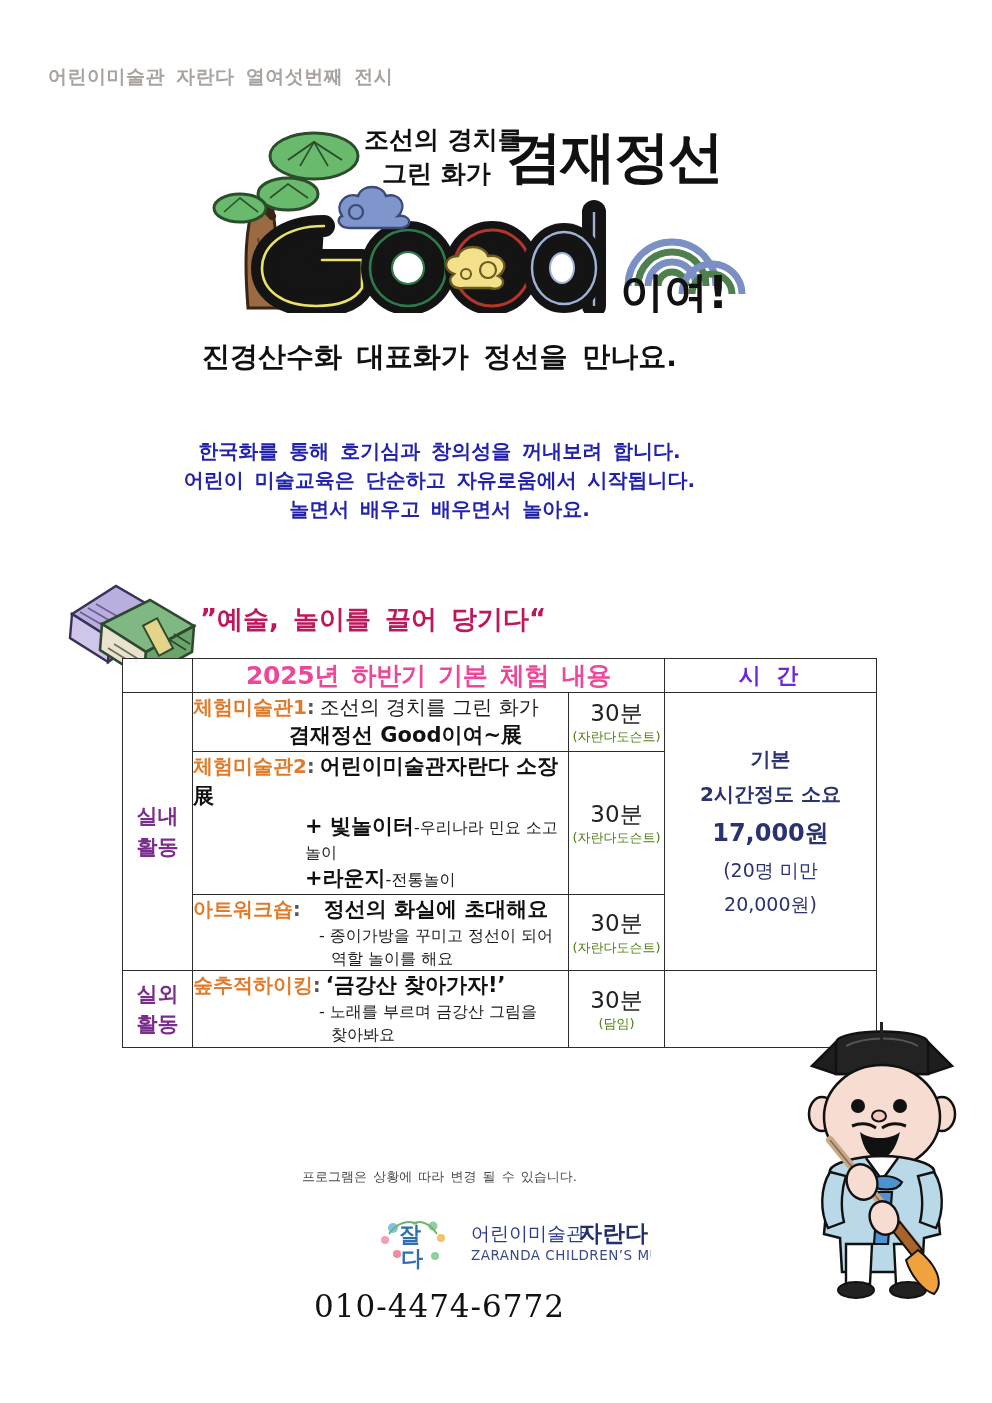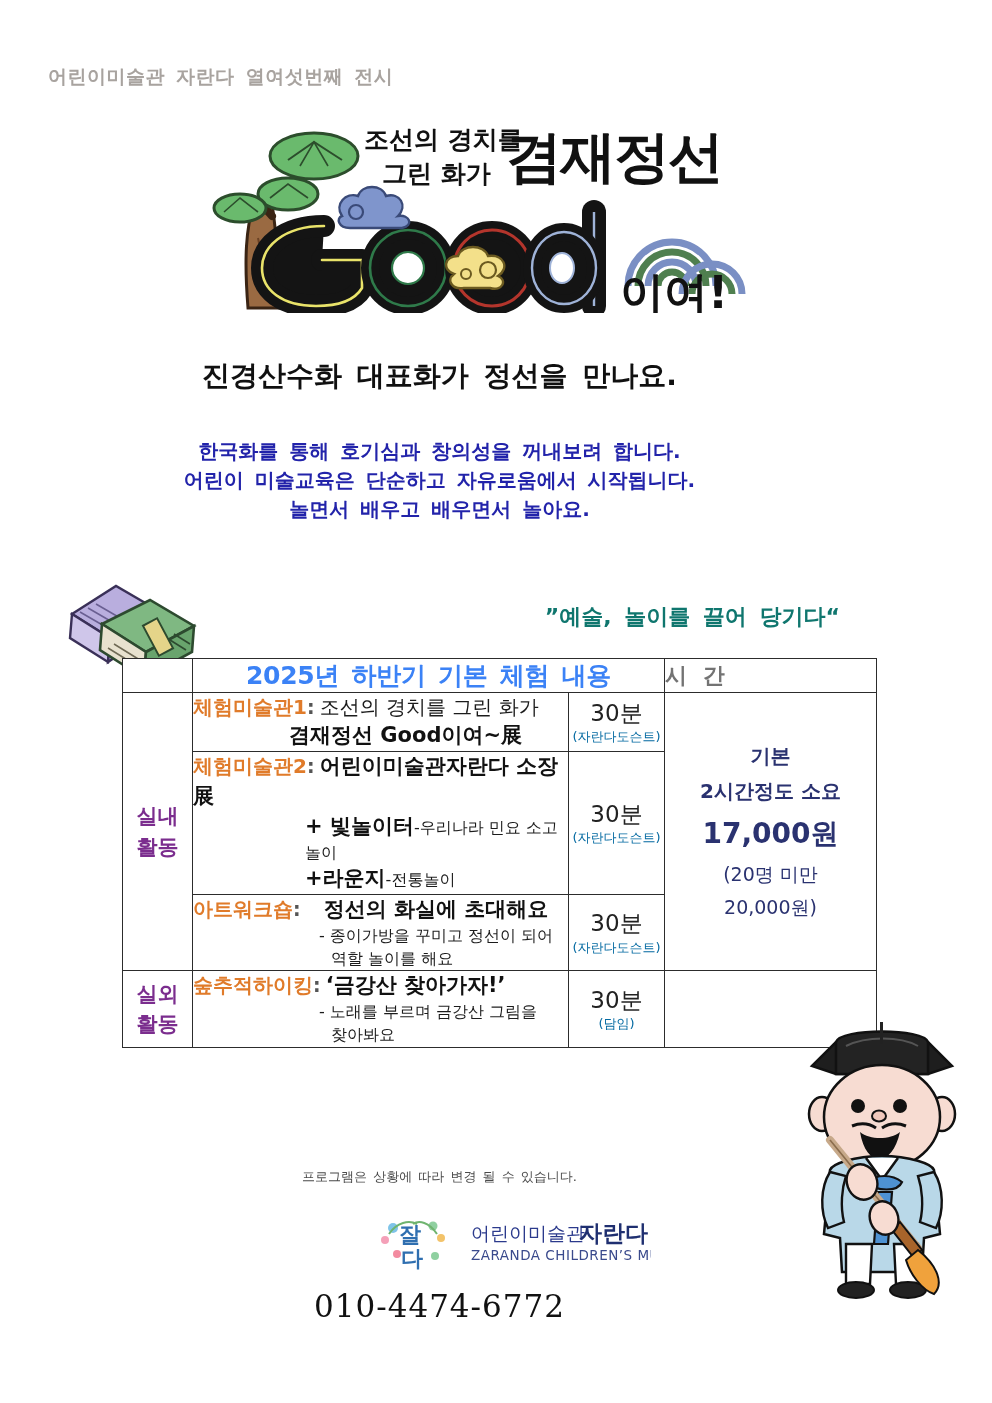--- a/index.html
+++ b/index.html
@@ -29,63 +29,63 @@
   .headline{
     position:absolute;left:0;right:0;top:336px;
     text-align:center;
   }
   .headline .l1{
     font-size:26px;font-weight:bold;color:#101010;
     letter-spacing:0px;word-spacing:5px;line-height:1.35;
   }
   .headline .l2{
     font-size:28px;font-weight:bold;color:#101010;
-    letter-spacing:0px;word-spacing:5px;line-height:1.4;margin-top:20px;
+    letter-spacing:0px;word-spacing:5px;line-height:1.4;margin-top:1px;
   }
 
   
   .bluelines{
     position:absolute;left:0;right:0;top:437px;
     text-align:center;color:#2223aa;
     font-size:20px;font-weight:bold;line-height:1.45;word-spacing:4px;
   }
   .grayline{
     position:absolute;left:0;right:0;top:541px;
     text-align:center;color:#2a2a2a;
     font-size:18px;line-height:1.4;word-spacing:3px;
   }
 
   
   .tagline{
     position:absolute;left:200px;width:640px;top:602px;
-    text-align:right;color:#0f766e;
-    font-size:22px;font-weight:bold;word-spacing:5px;
+    text-align:left;color:#be185d;
+    font-size:26px;font-weight:bold;word-spacing:5px;
   }
 
   
   .books{position:absolute;left:58px;top:578px;width:150px;height:110px;}
 
   
   .tbl-wrap{position:absolute;left:122px;top:658px;width:754px;}
   table.prog{
     border-collapse:collapse;width:754px;
     table-layout:fixed;background:#fff;
   }
   table.prog td{
     border:1.6px solid #2c2c2c;
     padding:0;vertical-align:middle;
     background:#fff;
   }
   td.blank-tl{border-top:none;border-left:none;border-bottom:1.6px solid #2c2c2c;}
   .hdr-main{
-    text-align:center;font-size:25px;font-weight:bold;color:#3b82f6;
+    text-align:center;font-size:25px;font-weight:bold;color:#ec4899;
     padding:14px 0 16px;word-spacing:4px;letter-spacing:-.3px;
   }
   .hdr-time{
-    text-align:left;font-size:22px;font-weight:bold;color:#737373;
+    text-align:center;font-size:22px;font-weight:bold;color:#6d28d9;
     letter-spacing:4px;
   }
   .sidecell{
     text-align:center;color:#7b2d8e;font-weight:bold;font-size:21px;
     line-height:1.45;
   }
   .content-cell{padding:11px 10px 12px 14px;}
   .row-line{line-height:1.42;}
   .lbl{color:#e07b2a;font-weight:bold;font-size:20px;}
   .colon{color:#555;font-weight:bold;font-size:19px;}
@@ -93,27 +93,27 @@
   .t-bold{font-size:21px;font-weight:bold;color:#111;margin-top:34px;}
   .t-sm{font-size:16px;color:#1b1b1b;}
   .ind1{padding-left:96px;}
   .ind2{padding-left:112px;}
   .ind3{padding-left:126px;}
   .ind4{padding-left:138px;}
   .dur{
     text-align:center;line-height:1.25;padding:6px 2px;
   }
   .dur .big{font-size:23px;color:#222;}
-  .dur .sm{font-size:13px;color:#0369a1;display:block;margin-top:2px;}
+  .dur .sm{font-size:13px;color:#4d7c0f;display:block;margin-top:2px;}
   .price{
     text-align:center;color:#2a3270;line-height:1.75;padding:8px 4px;
   }
   .price .p1{font-size:20px;font-weight:bold;}
   .price .p2{font-size:20px;font-weight:bold;}
-  .price .p3{font-size:28px;font-weight:bold;}
+  .price .p3{font-size:24px;font-weight:bold;}
   .price .p4{font-size:19px;}
   .price .p5{font-size:19px;}
 
   .note{
     position:absolute;left:0;right:0;top:1168px;text-align:center;
     font-size:13px;color:#4a4a4a;word-spacing:2px;
   }
 
   
   .botlogo{position:absolute;left:371px;top:1212px;width:280px;height:62px;}

